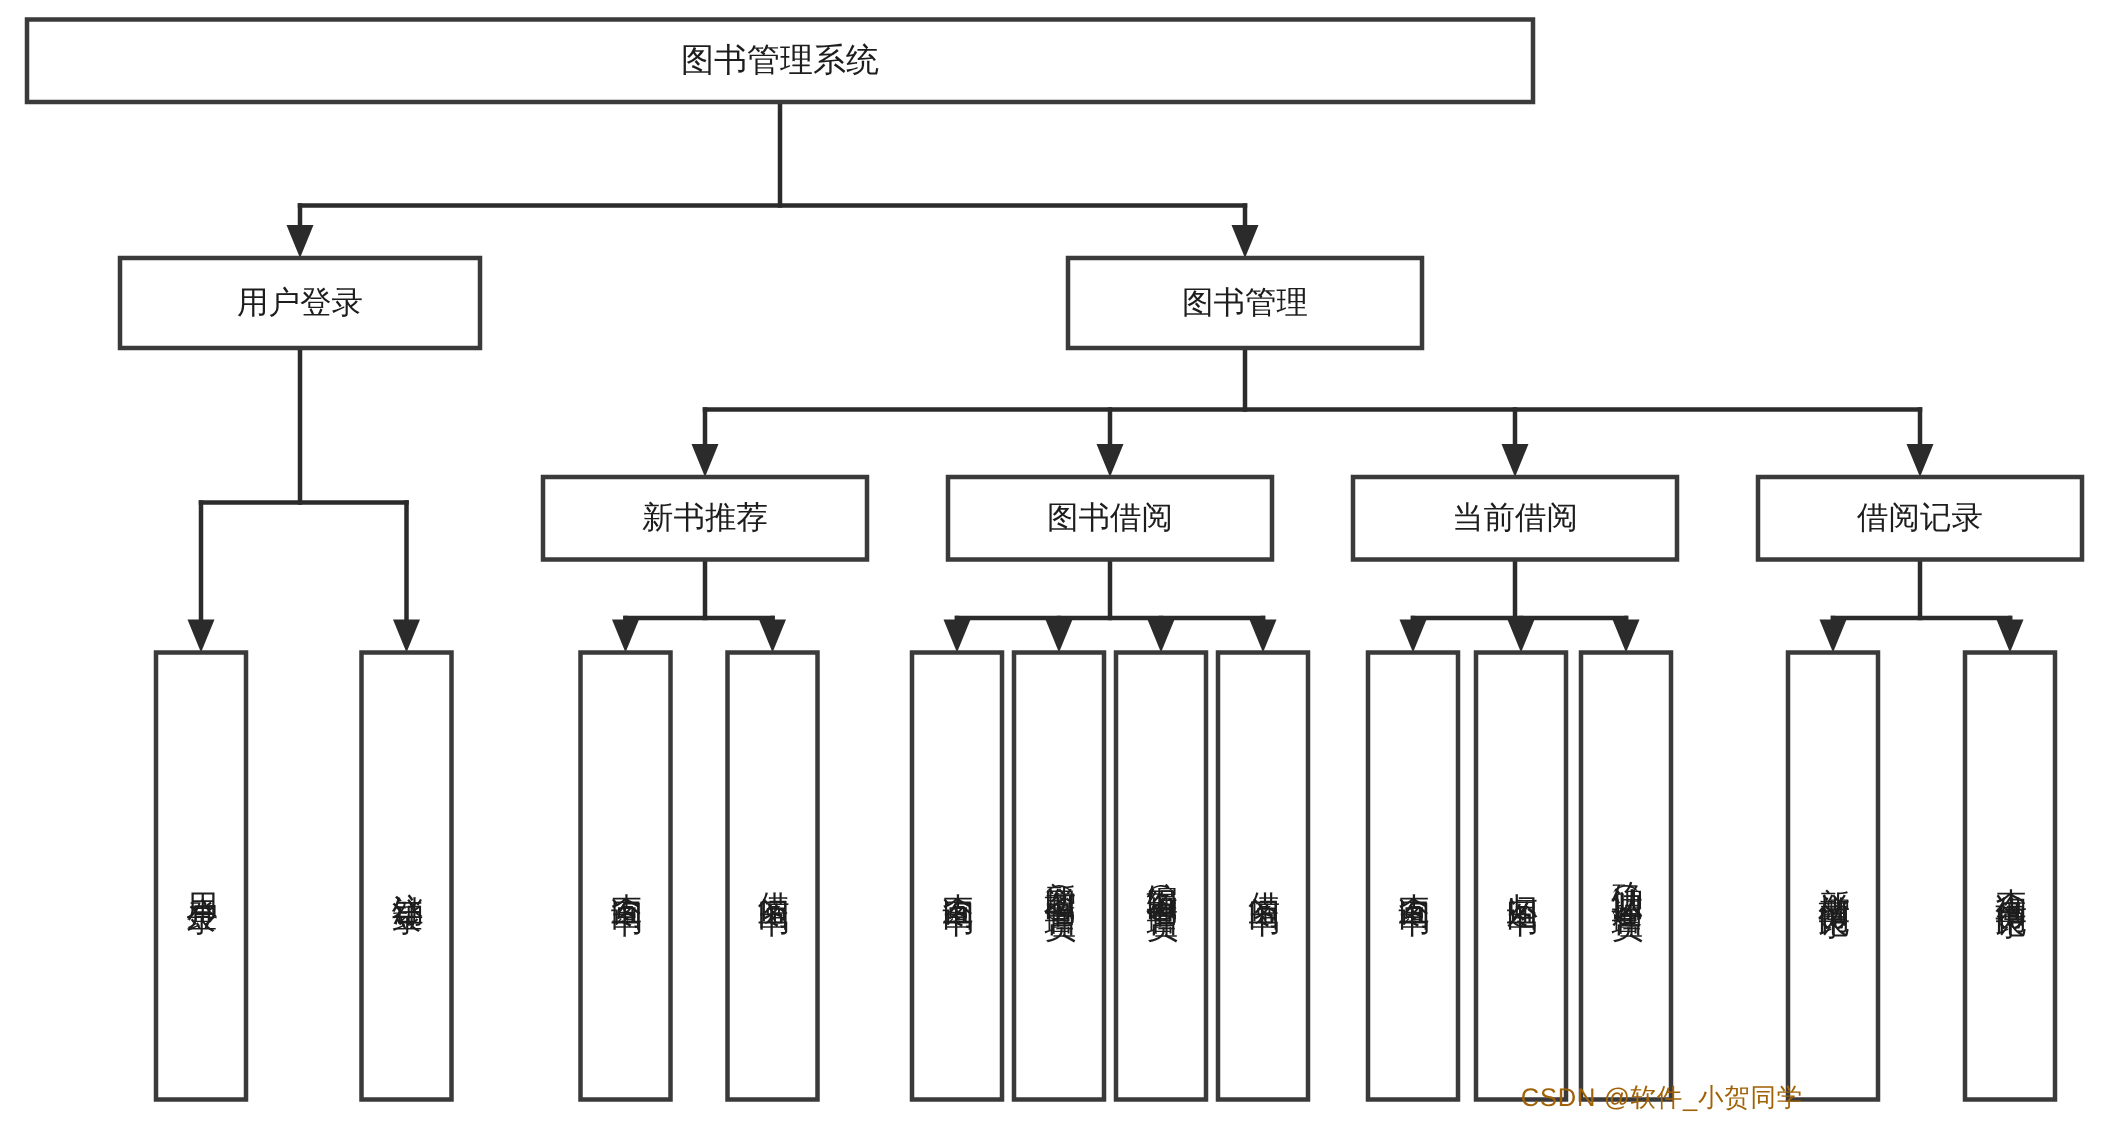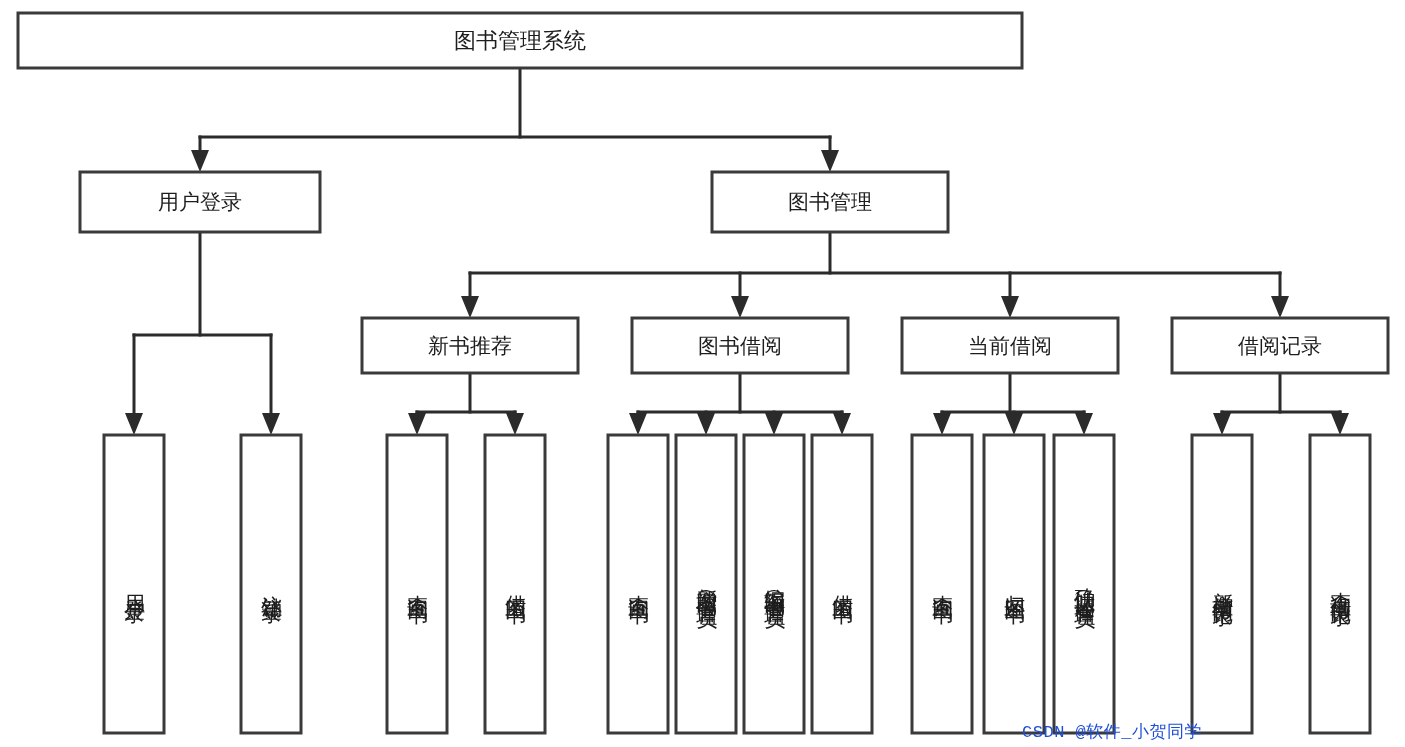--- a/index.html
+++ b/index.html
@@ -63,23 +63,23 @@
     line-height: 1.32;
     letter-spacing: 3px;
     color: #1d1d1d;
     white-space: nowrap;
     pointer-events: none;
   }
   .watermark {
     position: absolute;
     right: 8px;
     bottom: 4px;
-    font-family: Liberation Mono, monospace;
+    font-family: Liberation Sans, sans-serif;
     font-size: 17px;
-    color: #1d4ed8;
+    color: #a16207;
     letter-spacing: 0.5px;
     white-space: nowrap;
   }
 </style>
 </head>
 <body>
 
 <div id="diagram-root">
 
   <svg id="diagram-svg" width="1405" height="747" viewBox="0 0 1405 747">

